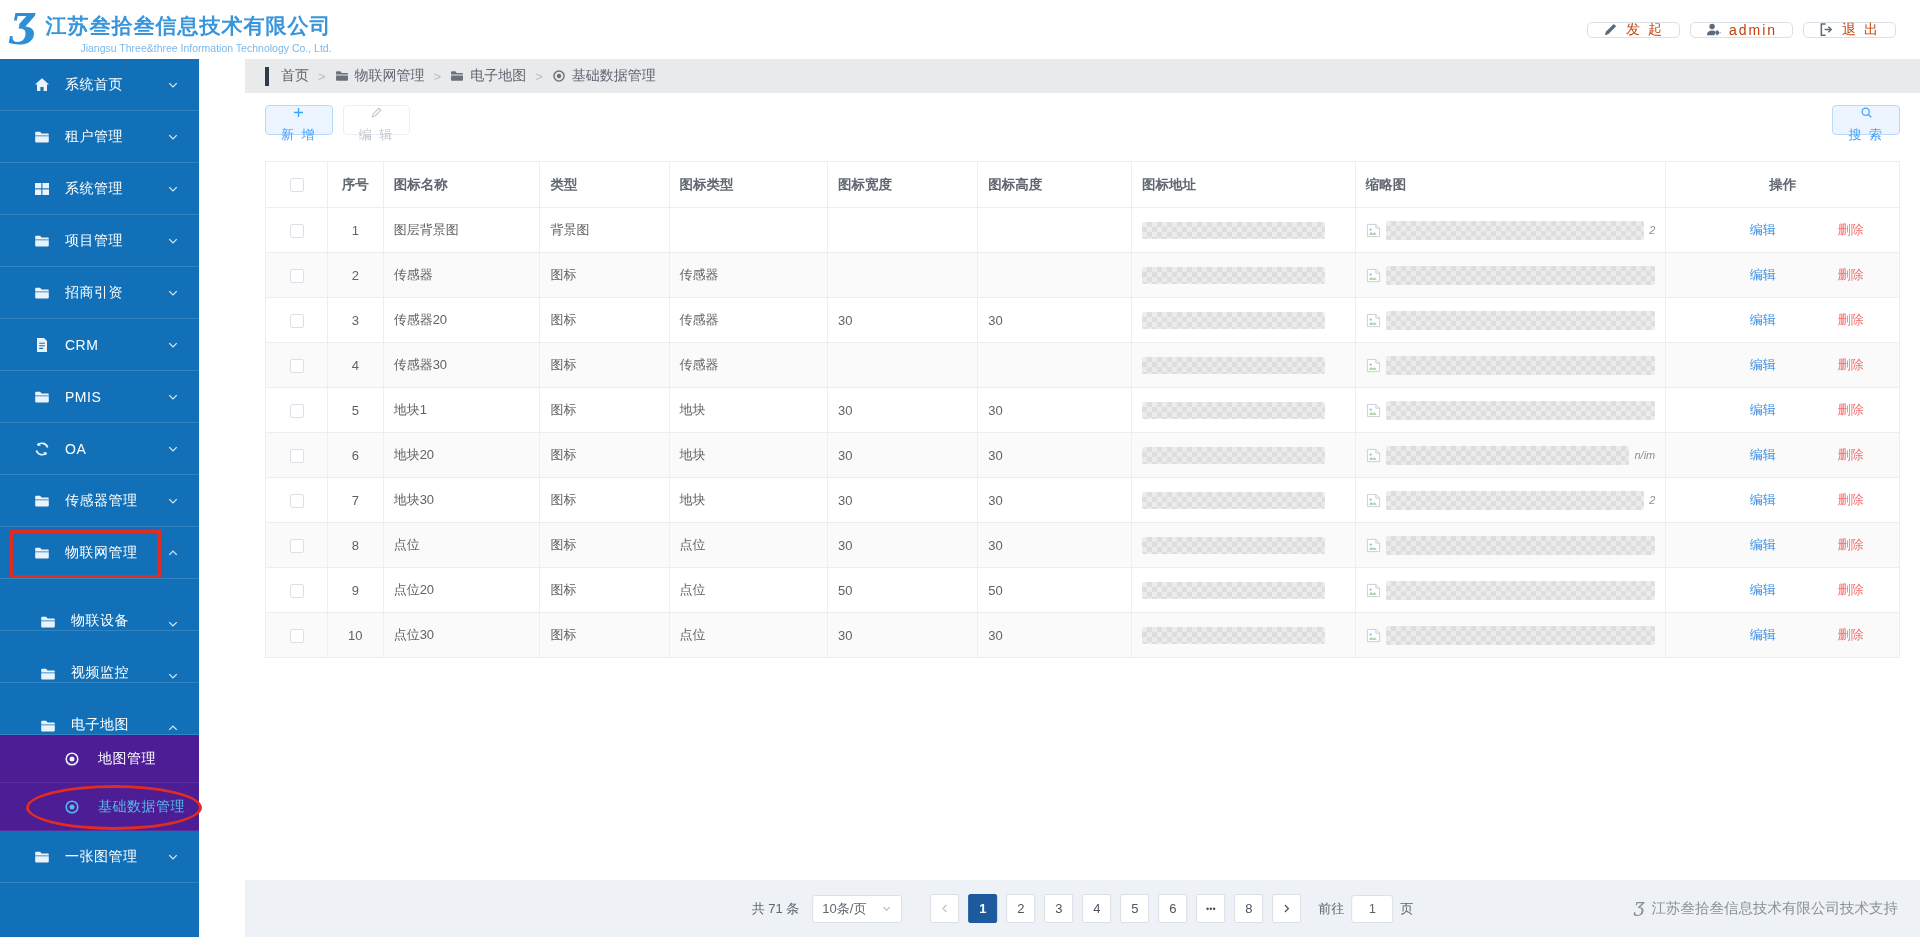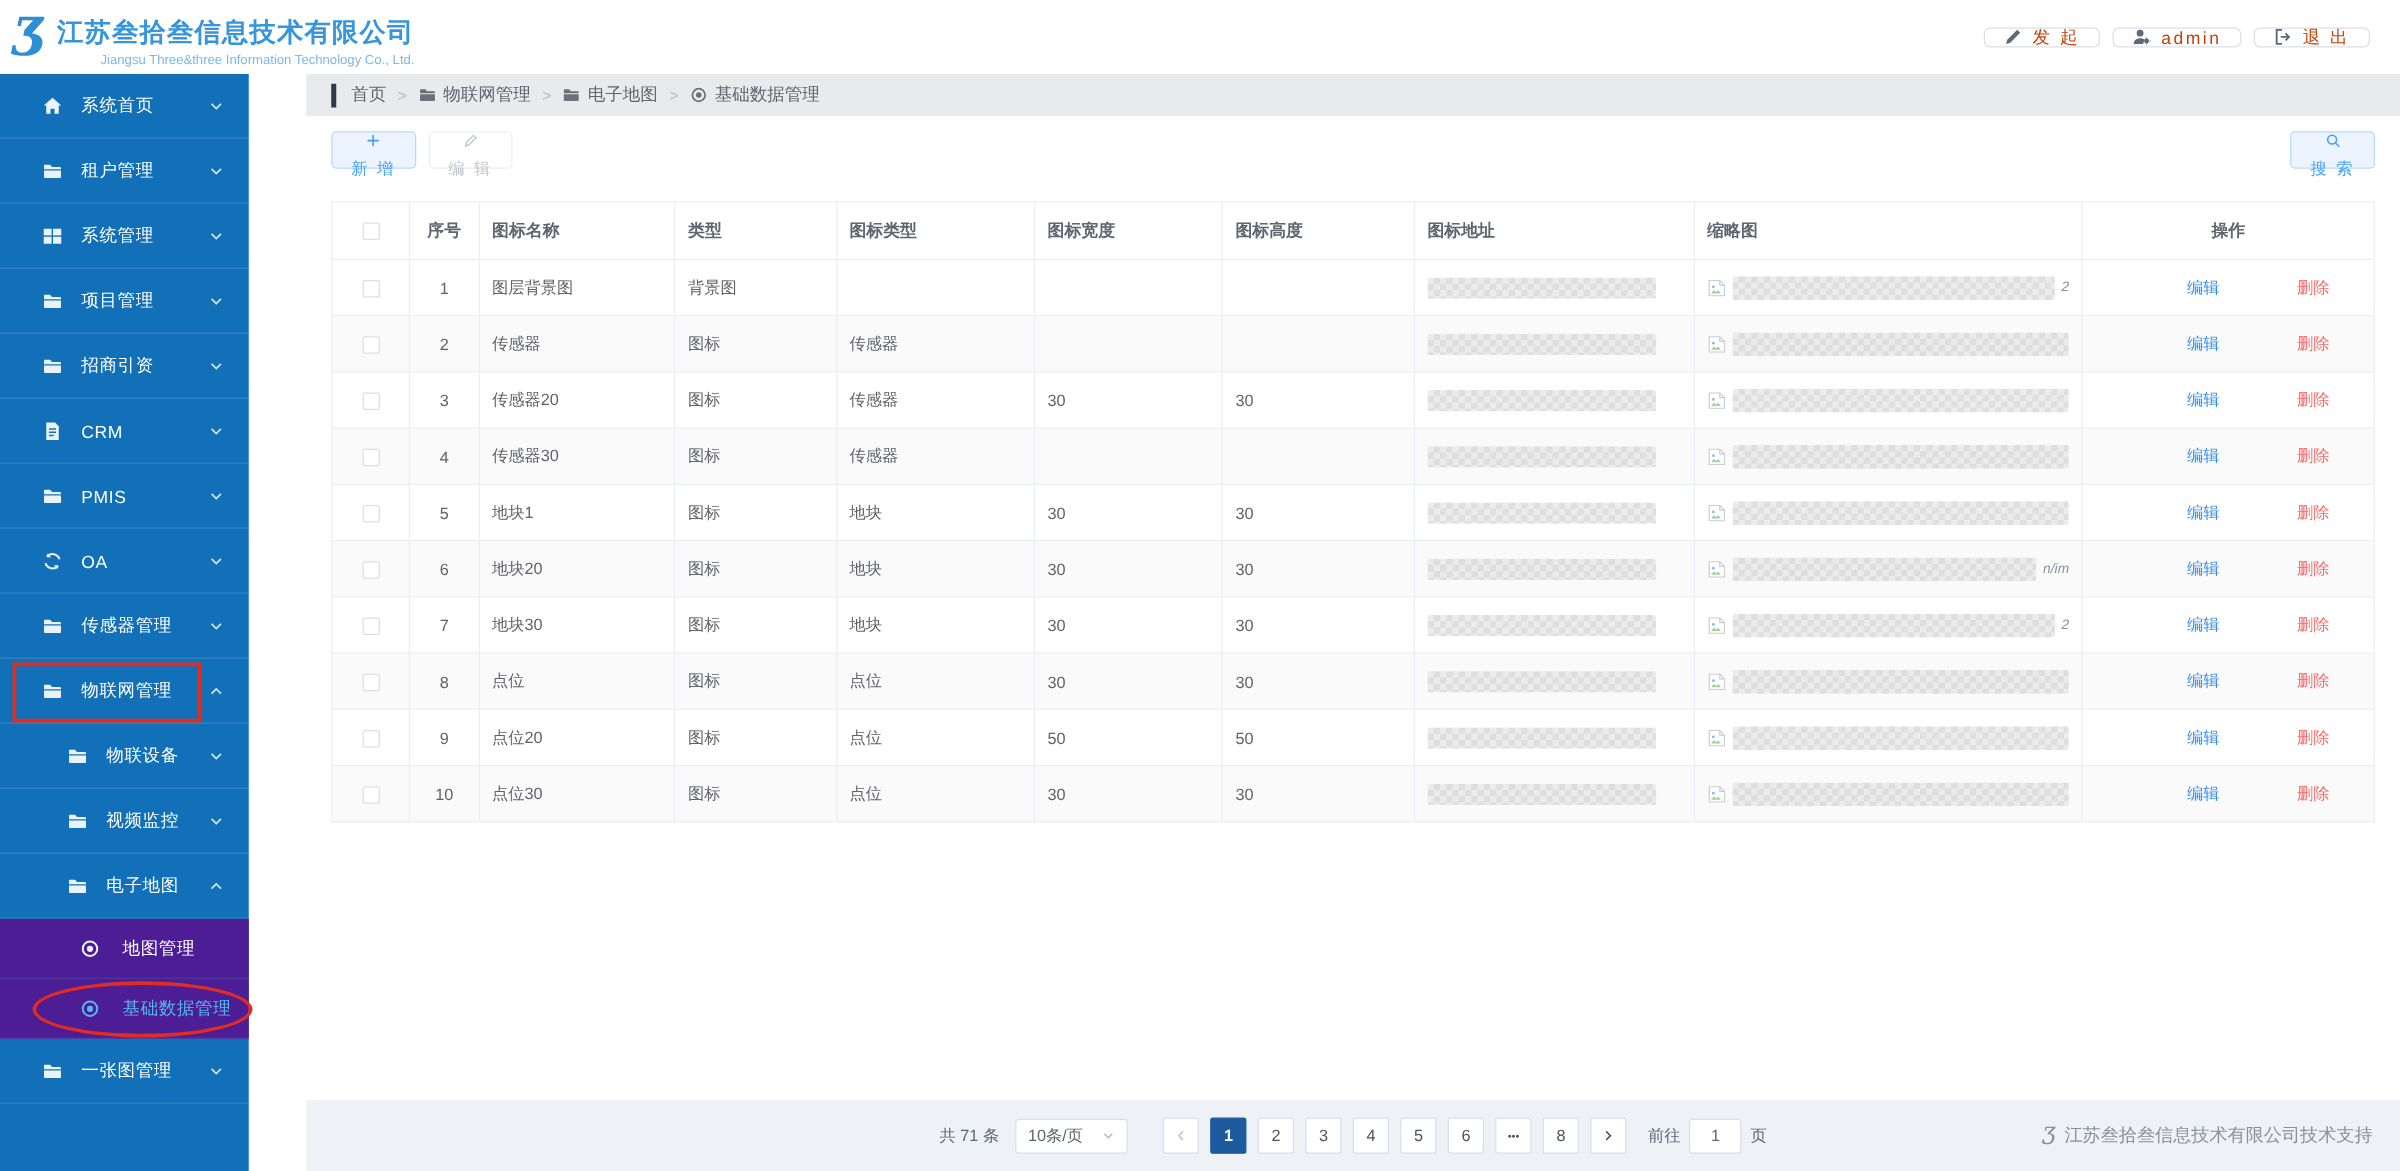--- a/index.html
+++ b/index.html
@@ -19,21 +19,21 @@
   .ic { display:inline-flex; width:15px; height:15px; }
   .ic svg { width:100%; height:100%; }
 
   
   .sidebar { position:absolute; top:59px; left:0; bottom:0; width:199px; background:#1270b8; z-index:5; }
   .side-item { position:relative; height:52px; display:flex; align-items:center; color:#fff; font-size:14px; cursor:pointer; border-bottom:1px solid rgba(255,255,255,.14); }
   .side-item .side-icon { width:16px; height:16px; margin-right:15px; color:#eaf3fa; flex:none; }
   .side-label { letter-spacing:.5px; }
   .side-chevron { position:absolute; right:20px; width:12px; height:12px; color:#d6e7f4; }
   .lvl1 { padding-left:34px; }
-  .lvl2 { padding-left:54px; }
+  .lvl2 { padding-left:40px;align-items:flex-end; }
   .lvl3 { height:48px; padding-left:64px; background:#4c1d95; border-bottom:1px solid rgba(255,255,255,.08); }
   .lvl3 .side-icon { margin-right:18px; }
   .lvl3.active { color:#56b8ea; }
   .lvl3.active .side-icon { color:#56b8ea; }
   .anno { position:absolute; pointer-events:none; z-index:4; }
   .red-box { left:10px; right:38px; top:3px; bottom:0px; border:3px solid #e02c21; }
   .red-ellipse { left:26px; width:176px; top:2px; height:45px; border:3px solid #e02c21; border-radius:50%; }
 
   
   .main { position:absolute; left:245px; top:59px; right:0; bottom:0; display:flex; flex-direction:column; background:#fff; }

